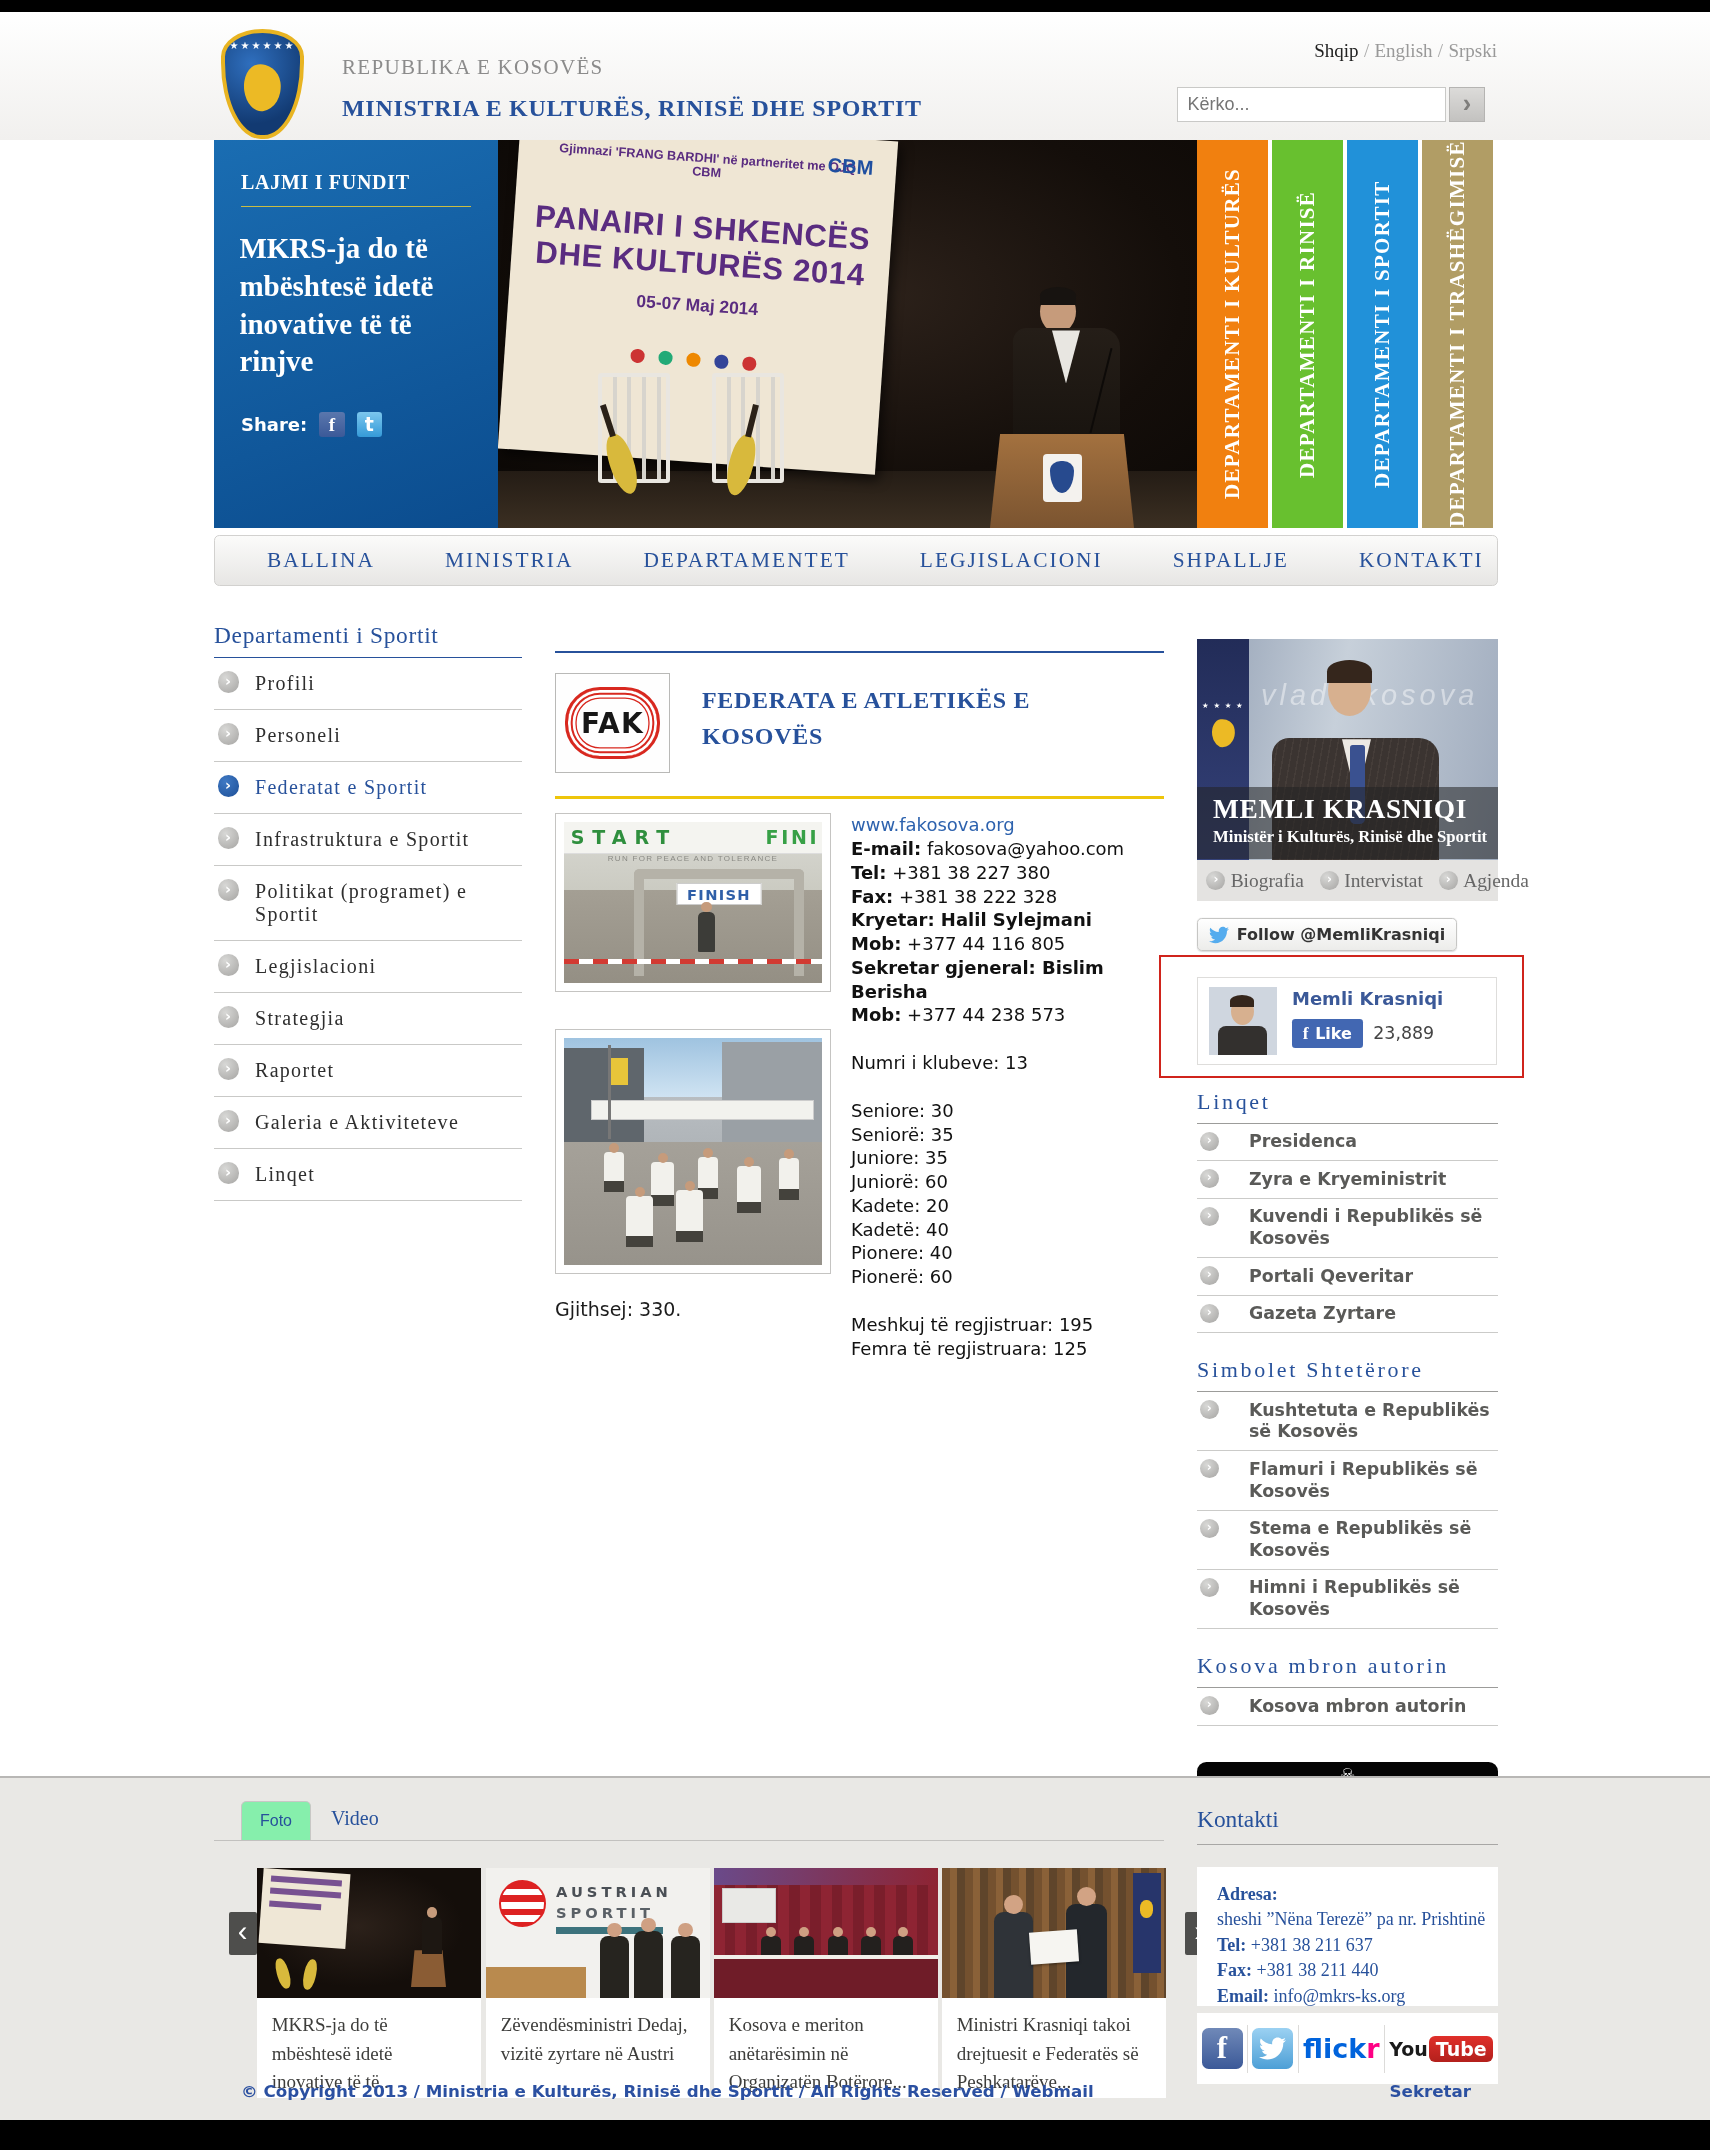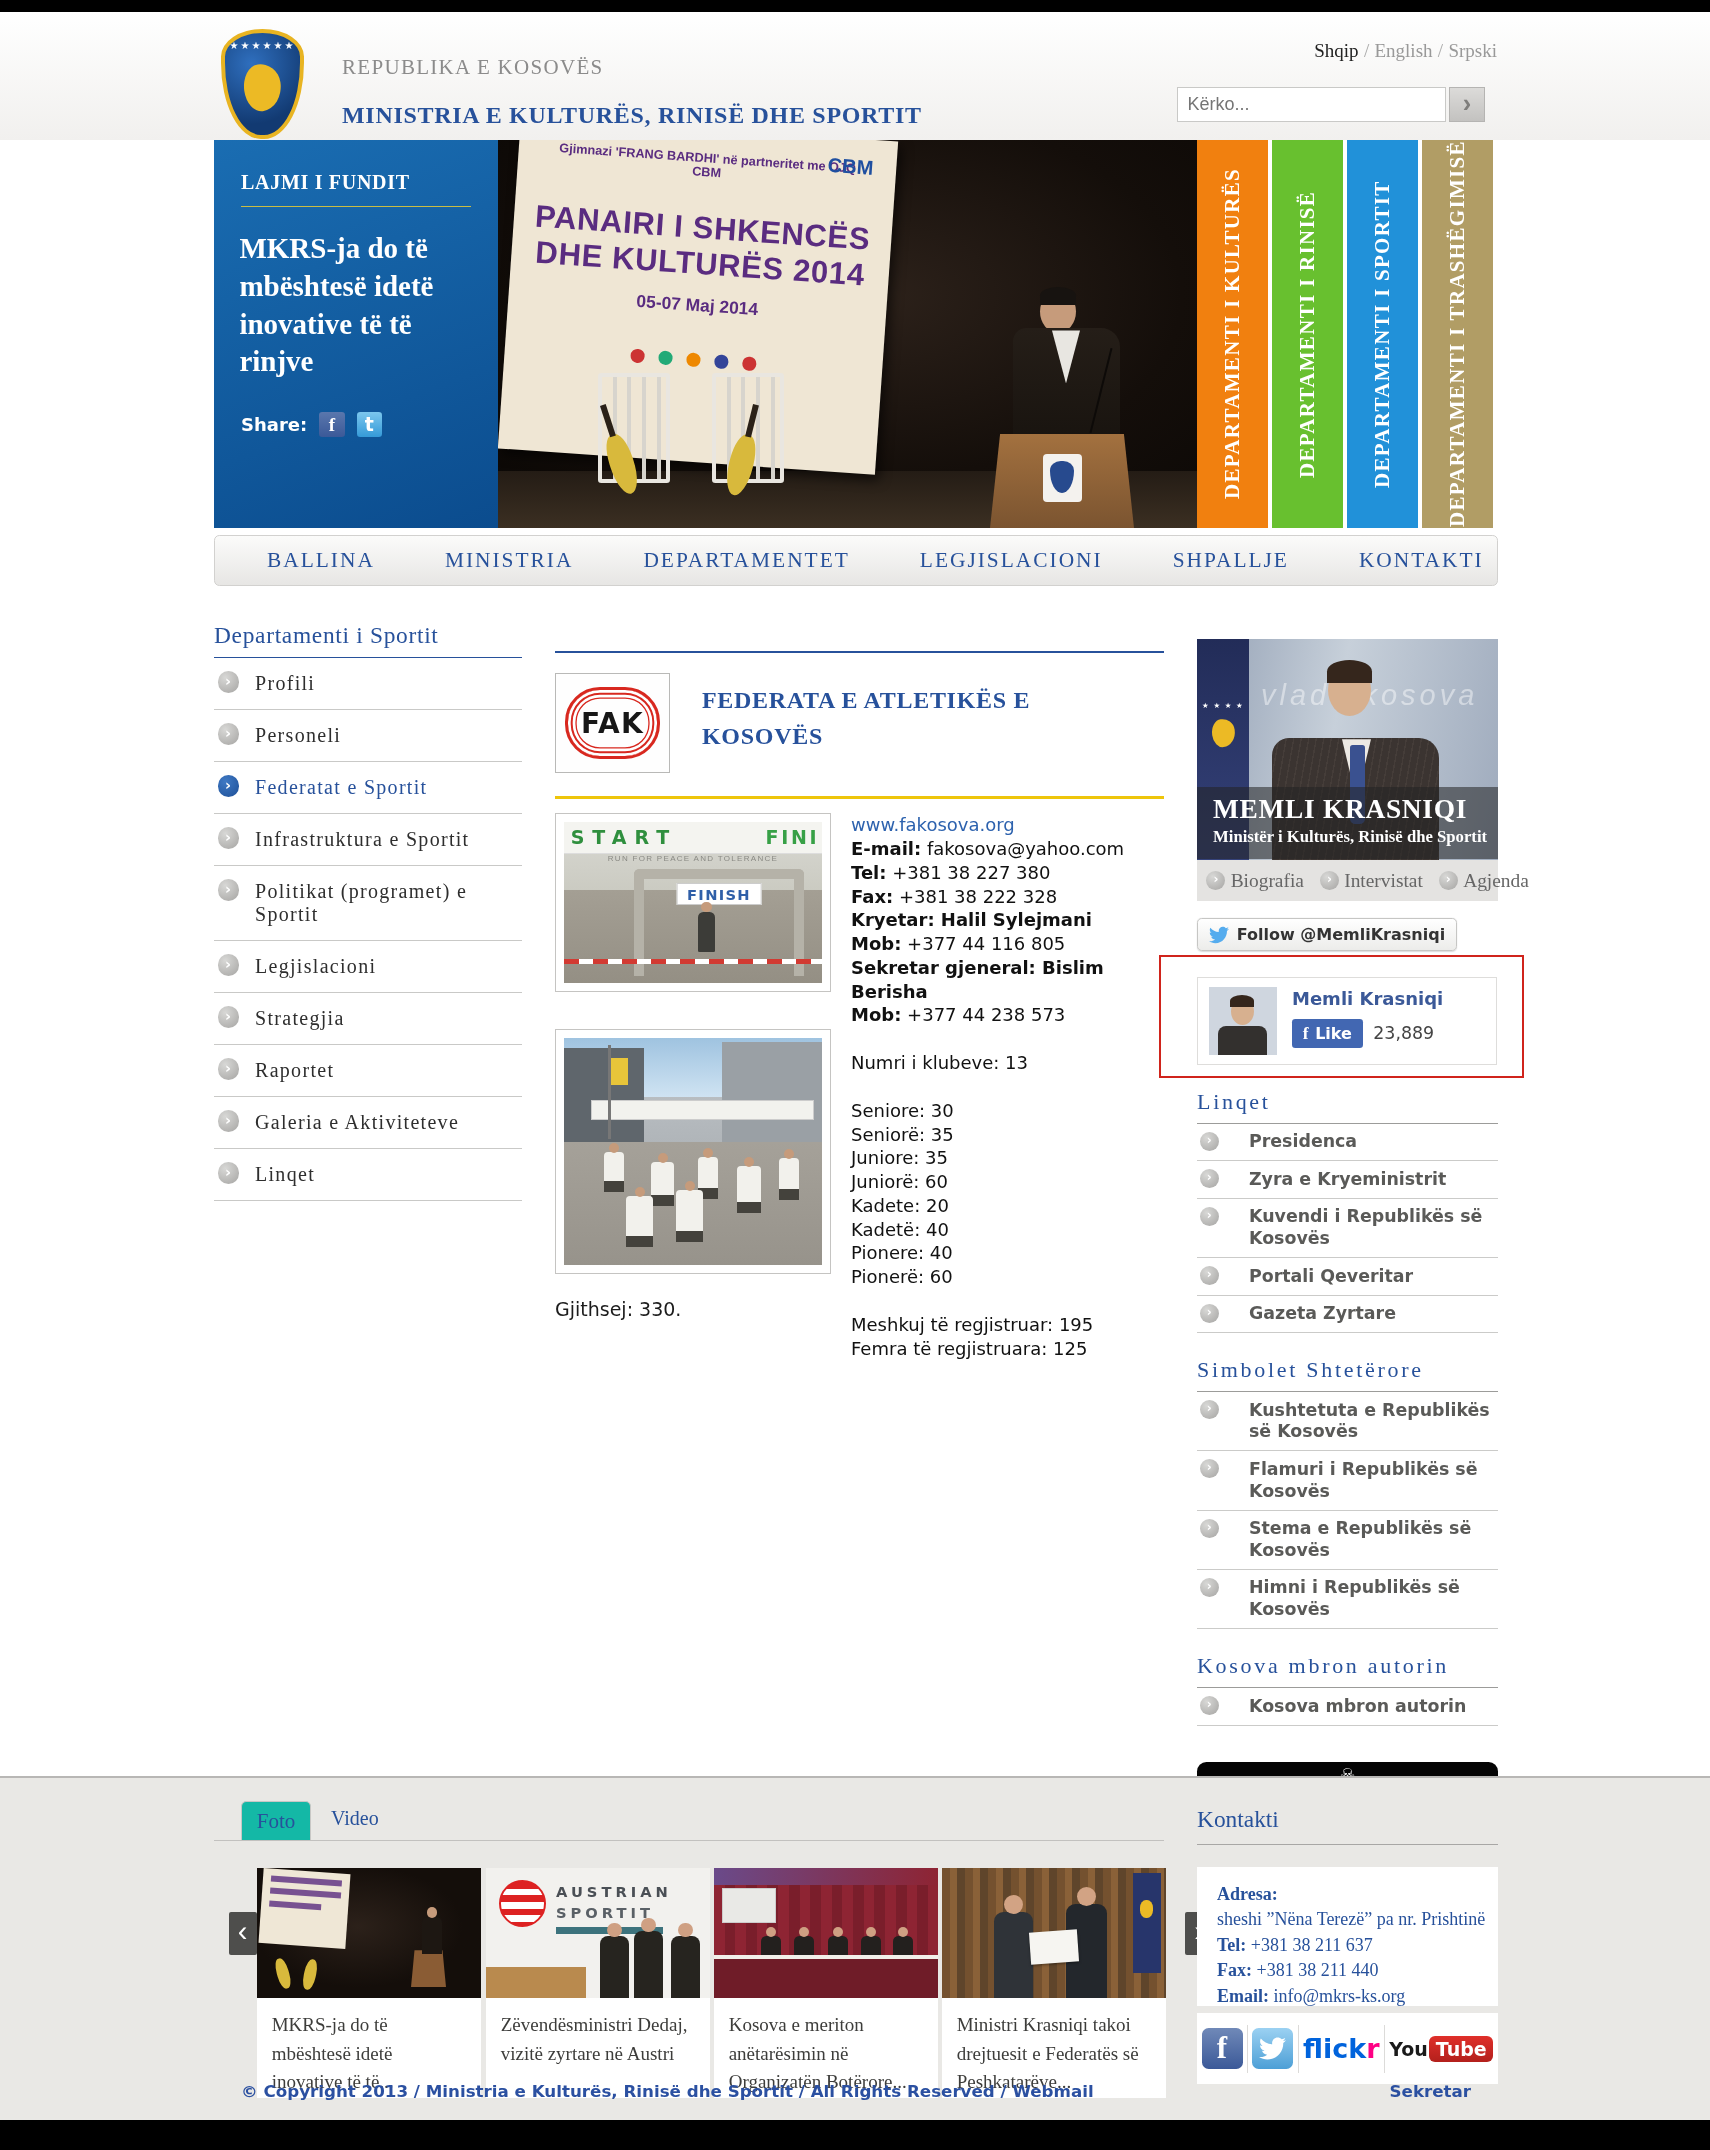--- a/index.html
+++ b/index.html
@@ -6,21 +6,21 @@
   body{width:1711px;height:2151px;position:relative;background:#fff;font-family:"Liberation Sans",sans-serif;overflow:hidden;}
   
   .topbar{position:absolute;left:0;top:0;width:1711px;height:12px;background:#000;}
   .header{position:absolute;left:0;top:12px;width:1711px;height:128px;background:linear-gradient(#ffffff,#f1f0ee);}
   .emblem{position:absolute;left:221px;top:17.4px;width:83px;height:110px;}
   .shield{position:absolute;left:0;top:0;width:83px;height:110px;background:radial-gradient(circle at 35% 30%,#2f6fbe,#123a72 70%);border:4.7px solid #e8b422;border-radius:52% 52% 50% 50% / 26% 26% 72% 72%;box-sizing:border-box;}
   .stars{position:absolute;left:0;top:10.7px;width:83px;text-align:center;color:#fff;font-size:10px;letter-spacing:2px;}
   .kmap{position:absolute;left:23px;top:35px;width:37px;height:47px;background:#ecba25;border-radius:46% 54% 58% 42% / 52% 44% 56% 48%;transform:rotate(-8deg);}
   .brand{position:absolute;left:342px;top:43px;}
   .brand-republic{font-family:"Liberation Serif",serif;font-size:21px;color:#8b8b8b;letter-spacing:1.3px;}
-  .brand-ministry{font-family:"Liberation Serif",serif;font-size:24px;font-weight:bold;color:#27519b;letter-spacing:0.7px;margin-top:22px;}
+  .brand-ministry{font-family:"Liberation Serif",serif;font-size:24px;font-weight:bold;color:#27519b;letter-spacing:0.7px;margin-top:15px;}
   .langs{position:absolute;top:28px;right:214px;font-family:"Liberation Serif",serif;font-size:19px;color:#999;}
   .langs span{cursor:pointer;}
   .langs .active{color:#222;}
   .langs .sep{color:#aaa;cursor:default;margin:0 5.3px;}
   .search-input{position:absolute;left:1177px;top:75px;width:269px;height:35px;border:0.7px solid #c9c9c7;font-size:18px;padding:0 9.4px;color:#555;background:#fff;box-sizing:border-box;font-family:"Liberation Sans",sans-serif;}
   .search-btn{position:absolute;left:1449px;top:75px;width:36px;height:35px;background:linear-gradient(#dcdbd9,#c3c2c0);border:0.7px solid #b5b4b2;color:#7f7e7c;font-size:25.4px;font-weight:bold;line-height:31px;text-align:center;cursor:pointer;box-sizing:border-box;}
   
   .hero{position:absolute;left:214px;top:140px;width:1284px;height:388px;}
   .hero-news{position:absolute;left:0;top:0;width:284px;height:388px;background:linear-gradient(160deg,#1a6db2,#0b4c8e);color:#fff;}
   .hn-label{margin:31px 27px 0;font-family:"Liberation Serif",serif;font-weight:bold;font-size:20px;letter-spacing:0.7px;}
@@ -138,21 +138,21 @@
   .rlist{list-style:none;margin:0;padding:0;}
   .rlist li{position:relative;padding:7.4px 0 7.4px 52px;border-bottom:0.7px solid #cbcbc9;font-family:"DejaVu Sans",sans-serif;font-weight:bold;font-size:17.4px;line-height:1.25;color:#5a5a58;cursor:pointer;}
   .rlist .bul{position:absolute;left:2.7px;top:8px;width:19px;height:19px;line-height:17.4px;font-size:12px;}
   .stop-banner{margin-top:36px;width:301px;height:80px;background:#050505;border-radius:9.4px;color:#fff;text-align:center;cursor:pointer;padding-top:5.3px;box-sizing:border-box;}
   .stop-skull{font-size:17.4px;line-height:1;}
   .stop-l1{font-family:"DejaVu Sans",sans-serif;font-weight:900;font-size:18px;letter-spacing:4px;line-height:1.15;}
   .stop-l2{font-family:"DejaVu Sans",sans-serif;font-weight:bold;font-size:12.7px;letter-spacing:2.7px;}
   
   .footer{position:absolute;left:0;top:1776px;width:1711px;height:344px;background:#e9e8e5;border-top:2.7px solid #b8b7b5;box-sizing:border-box;}
   .f-inner{position:absolute;left:214px;top:0;width:1284px;height:100%;}
-  .tab-foto{position:absolute;left:27px;top:23px;width:70px;height:39px;background:#14b8a6;border:0.7px solid #c8c7c5;border-bottom:none;border-radius:5.3px 5.3px 0 0;color:#27519b;font-family:Liberation Serif, serif;font-size:21px;display:flex;align-items:center;justify-content:center;cursor:pointer;box-sizing:border-box;}
+  .tab-foto{position:absolute;left:27px;top:23px;width:70px;height:39px;background:#86efac;border:0.7px solid #c8c7c5;border-bottom:none;border-radius:5.3px 5.3px 0 0;color:#27519b;font-family:Liberation Sans, sans-serif;font-size:16px;display:flex;align-items:center;justify-content:center;cursor:pointer;box-sizing:border-box;}
   .tab-video{position:absolute;left:117px;top:29px;color:#27519b;font-family:"Liberation Serif",serif;font-size:20px;cursor:pointer;}
   .tabs-rule{position:absolute;left:0;top:62px;width:950px;height:1.3px;background:#c2c1bf;}
   .car-arrow{position:absolute;top:134px;width:28px;height:43px;background:#4e4e4c;color:#fff;font-size:29px;line-height:39px;text-align:center;cursor:pointer;border-radius:2px;}
   .car-left{left:14.7px;}
   .car-right{left:971px;}
   .card{position:absolute;top:90px;width:224px;cursor:pointer;}
   .card .photo{width:224px;height:130px;position:relative;overflow:hidden;}
   .card .cap{background:#fff;min-height:100px;padding:13.4px 14.7px 0;font-family:"Liberation Serif",serif;font-size:19px;line-height:1.5;color:#3d3d3b;box-sizing:border-box;}
   .c1{left:43px;} .c2{left:272px;} .c3{left:500px;} .c4{left:728px;}
   

